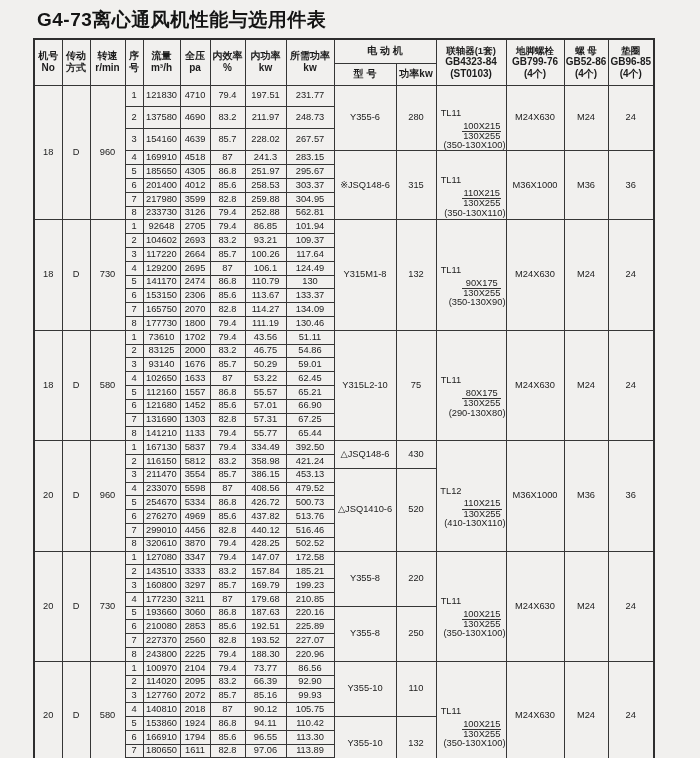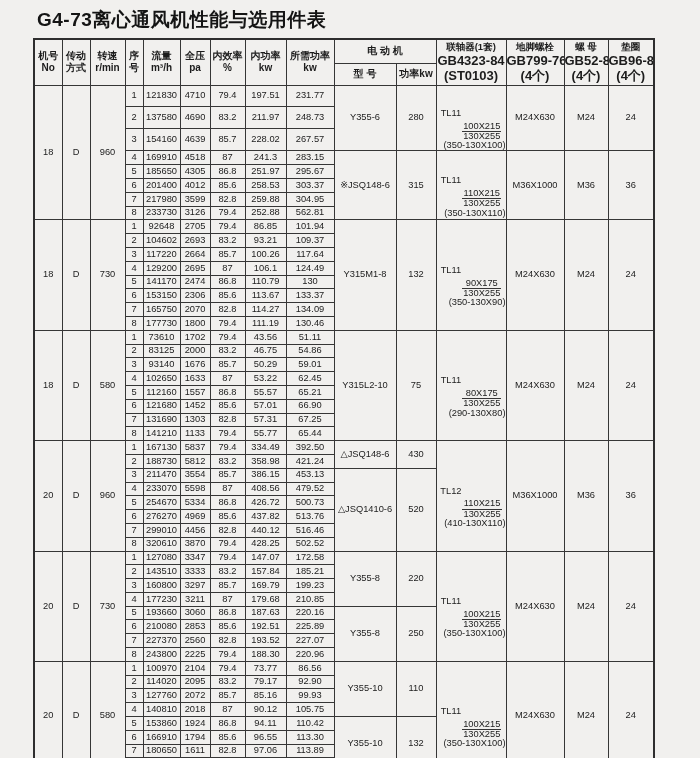--- a/index.html
+++ b/index.html
@@ -31,21 +31,21 @@
     text-align:center;
     vertical-align:middle;
     overflow:hidden;
     white-space:nowrap;
   }
   thead tr.h1 { height:24px; }
   thead tr.h2 { height:22px; }
   .spec th { font-weight:bold; font-size:10px; line-height:1.18; }
   .spec th span { display:block; }
   .spec th .sub { font-size:10px; }
-  .spec th.small3 span { font-size:13px; }
+  .spec th.small3 span { font-size:10px; }
   .spec th.small3 span:first-child { font-size:9.5px; }
   .u { }
   .spec tbody tr { height:13.8px; }
   .spec td { font-size:9.3px; line-height:1; }
   .cell-model { font-size:9.2px; }
   .cell-coupling { font-size:8px; line-height:1.12; }
   .cp-line1 { display:flex; align-items:center; justify-content:center; }
   .cp-tl { display:inline-block; }
   .cp-frac { display:inline-flex; flex-direction:column; margin-left:1px;margin-top:36px; }
   .cp-num { display:block; border-bottom:1px solid #363636; padding:0 1px; }
@@ -423,21 +423,21 @@
             </span>
           </span>
           <span class="cp-paren">(410-130X110)</span>
         </td>
         <td rowspan="8" class="cell-bolt">M36X1000</td>
         <td rowspan="8" class="cell-nut">M36</td>
         <td rowspan="8" class="cell-washer">36</td>
       </tr>
       <tr>
         <td class="cell-seq">2</td>
-        <td class="cell-flow">188730</td>
+        <td class="cell-flow">116150</td>
         <td class="cell-pressure">5812</td>
         <td class="cell-eff">83.2</td>
         <td class="cell-ipower">358.98</td>
         <td class="cell-rpower">421.24</td>
       </tr>
       <tr>
         <td class="cell-seq">3</td>
         <td class="cell-flow">211470</td>
         <td class="cell-pressure">3554</td>
         <td class="cell-eff">85.7</td>
@@ -594,21 +594,21 @@
         </td>
         <td rowspan="8" class="cell-bolt">M24X630</td>
         <td rowspan="8" class="cell-nut">M24</td>
         <td rowspan="8" class="cell-washer">24</td>
       </tr>
       <tr>
         <td class="cell-seq">2</td>
         <td class="cell-flow">114020</td>
         <td class="cell-pressure">2095</td>
         <td class="cell-eff">83.2</td>
-        <td class="cell-ipower">79.17</td>
+        <td class="cell-ipower">66.39</td>
         <td class="cell-rpower">92.90</td>
       </tr>
       <tr>
         <td class="cell-seq">3</td>
         <td class="cell-flow">127760</td>
         <td class="cell-pressure">2072</td>
         <td class="cell-eff">85.7</td>
         <td class="cell-ipower">85.16</td>
         <td class="cell-rpower">99.93</td>
       </tr>

